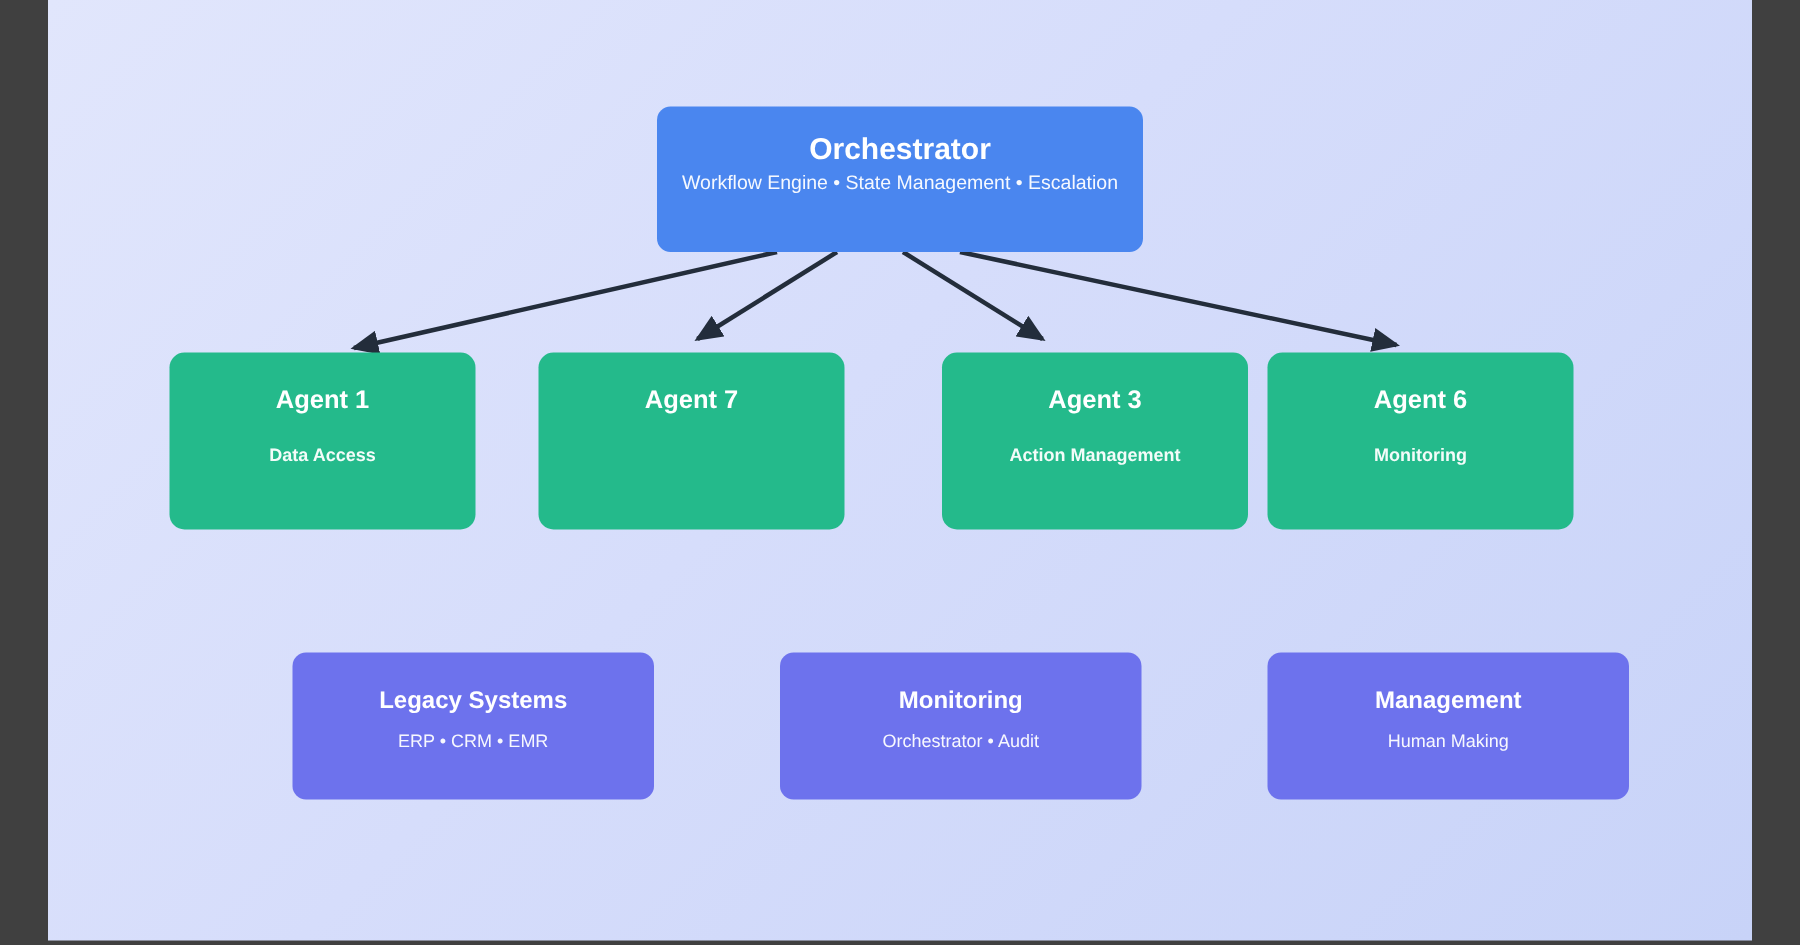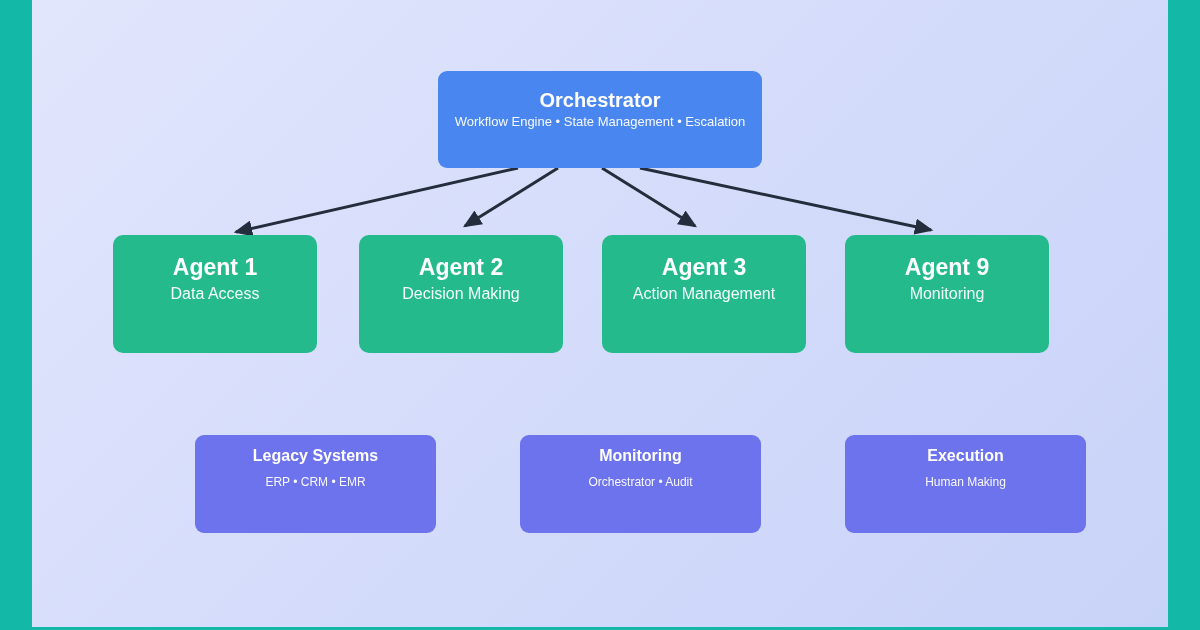--- a/index.html
+++ b/index.html
@@ -1,19 +1,19 @@
 <!DOCTYPE html>
 <html><head>
 <meta charset="utf-8">
 <style>
   * { margin: 0; padding: 0; box-sizing: border-box; }
   html, body { width: 1200px; height: 630px; background: #ffffff; overflow: hidden; }
   body { font-family: "Liberation Sans", sans-serif; }
 
-  .stage { position: relative; width: 1200px; height: 630px; background: #14b8a6; }
+  .stage { position: relative; width: 1200px; height: 630px; background: #404040; }
 
   .canvas {
     position: absolute; left: 32px; top: 0; width: 1136px; height: 627px;
     background: linear-gradient(135deg, #e1e6fc 0%, #d6ddfb 45%, #c8d3f8 100%);
   }
 
   .arrow-layer { position: absolute; left: 0; top: 0; width: 1200px; height: 630px; pointer-events: none; }
 
   .node { position: absolute; text-align: center; color: #ffffff; }
 
@@ -24,31 +24,31 @@
     left: 438px; top: 71px; width: 324px; height: 97px;
     background: #4a86ef; border-radius: 9px; padding-top: 17px;
   }
   .node-orchestrator .title { font-size: 20px; line-height: 24px; }
   .node-orchestrator .subtitle { font-size: 13px; line-height: 16px; margin-top: 2px; }
 
   .node-agent {
     top: 235px; width: 204px; height: 118px;
     background: #24ba8b; border-radius: 10px; padding-top: 21px;
   }
-  .node-agent .title { font-size: 23px; line-height: 22px; }
-  .node-agent .subtitle { font-size: 16px; line-height: 15px; margin-top: 8px; }
+  .node-agent .title { font-size: 17px; line-height: 22px; }
+  .node-agent .subtitle { font-size: 12px; line-height: 15px; margin-top: 18px; font-weight: bold; }
 
   .node-agent-1 { left: 113px; }
   .node-agent-2 { left: 359px; }
-  .node-agent-3 { left: 602px; }
+  .node-agent-3 { left: 628px; }
   .node-agent-4 { left: 845px; }
 
   .node-system {
     top: 435px; width: 241px; height: 98px;
-    background: #6d72ed; border-radius: 9px; padding-top: 11px;
+    background: #6d72ed; border-radius: 9px; padding-top: 23px;
   }
   .node-system .title { font-size: 16px; line-height: 20px; }
   .node-system .subtitle { font-size: 12px; line-height: 15px; margin-top: 9px; text-align: center; }
 
   .node-system-1 { left: 195px; }
   .node-system-2 { left: 520px; }
   .node-system-3 { left: 845px; }
 </style>
 </head>
 <body>
@@ -74,41 +74,40 @@
     <div class="title">Orchestrator</div>
     <div class="subtitle">Workflow Engine • State Management • Escalation</div>
   </div>
 
   <div class="node node-agent node-agent-1">
     <div class="title">Agent 1</div>
     <div class="subtitle">Data Access</div>
   </div>
 
   <div class="node node-agent node-agent-2">
-    <div class="title">Agent 2</div>
-    <div class="subtitle">Decision Making</div>
+    <div class="title">Agent 7</div>
   </div>
 
   <div class="node node-agent node-agent-3">
     <div class="title">Agent 3</div>
     <div class="subtitle">Action Management</div>
   </div>
 
   <div class="node node-agent node-agent-4">
-    <div class="title">Agent 9</div>
+    <div class="title">Agent 6</div>
     <div class="subtitle">Monitoring</div>
   </div>
 
   <div class="node node-system node-system-1">
     <div class="title">Legacy Systems</div>
     <div class="subtitle">ERP • CRM • EMR</div>
   </div>
 
   <div class="node node-system node-system-2">
     <div class="title">Monitoring</div>
     <div class="subtitle">Orchestrator • Audit</div>
   </div>
 
   <div class="node node-system node-system-3">
-    <div class="title">Execution</div>
+    <div class="title">Management</div>
     <div class="subtitle">Human Making</div>
   </div>
 </div>
 
 </body></html>

